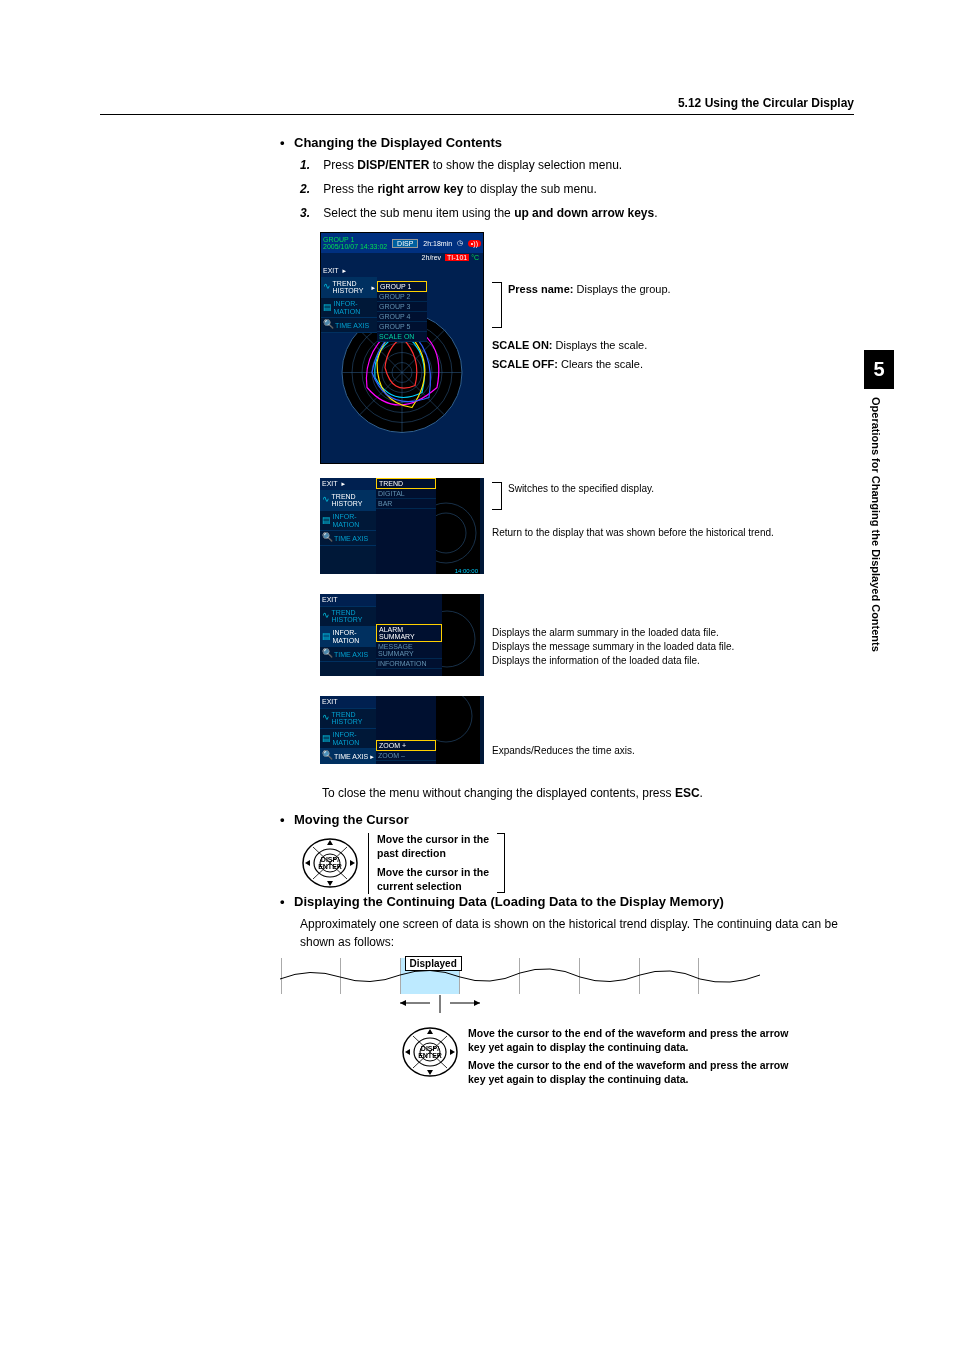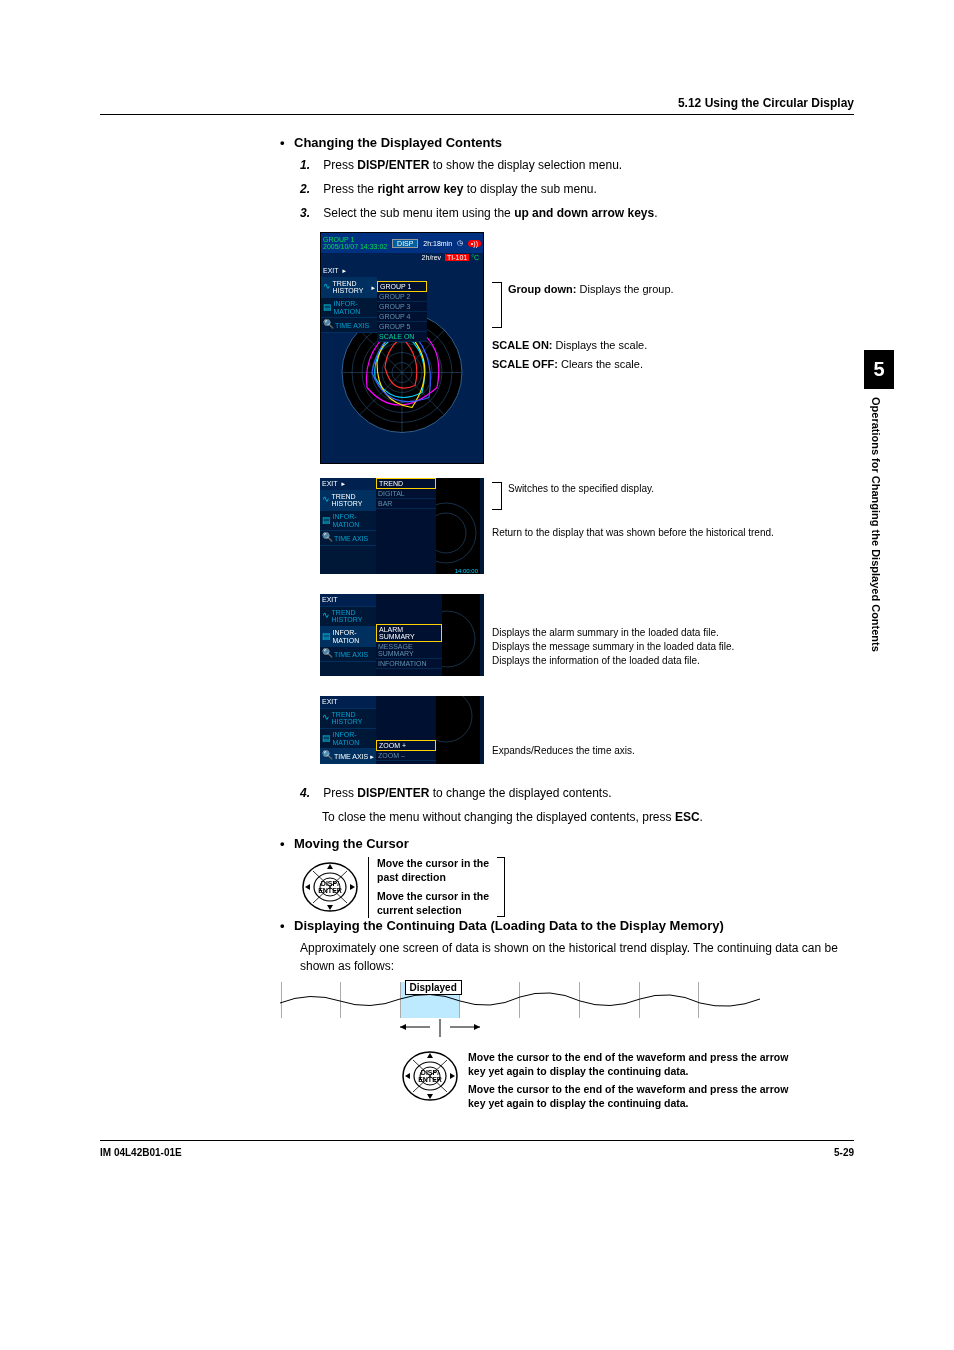--- a/index.html
+++ b/index.html
@@ -326,21 +326,21 @@
           <div class="shot-submenu-item">GROUP 4</div>
           <div class="shot-submenu-item">GROUP 5</div>
           <div class="shot-submenu-item" style="color:#00d0a0;">SCALE ON</div>
         </div>
       </div>
 
       <div class="annot-col" style="padding-top:50px;">
         <div class="corner">
           <span class="bracket" style="height:46px;"></span>
           <div>
-            <div class="annot-row"><span class="bold">Group down:</span><span> Displays the group.</span></div>
+            <div class="annot-row"><span class="bold">Press name:</span><span> Displays the group.</span></div>
           </div>
         </div>
         <div style="height:10px;"></div>
         <div class="annot-row"><span class="bold">SCALE ON:</span><span>   Displays the scale.</span></div>
         <div class="annot-row"><span class="bold">SCALE OFF:</span><span>  Clears the scale.</span></div>
       </div>
     </div>
   </div>
 
   <div class="figure-area">
@@ -452,24 +452,20 @@
               </svg>
           </div>
         </div>
       </div>
       <div class="annot-line" style="padding-top:48px;">
         <div>Expands/Reduces the time axis.</div>
       </div>
     </div>
   </div>
 
-  <div class="step">
-    <span class="num">4.</span>
-    <span>Press </span><span class="bold">DISP/ENTER</span><span> to change the displayed contents.</span>
-  </div>
   <div class="step" style="margin-left:222px;">
     <span>To close the menu without changing the displayed contents, press </span><span class="bold">ESC</span><span>.</span>
   </div>
 
   <div class="subsection" style="margin-top:10px;">
     <span class="bullet">•</span><span>Moving the Cursor</span>
   </div>
   <div class="cursor-block">
     <div class="disp-enter-pad">
       <svg viewBox="0 0 60 60">
@@ -541,17 +537,13 @@
           <line x1="13" y1="46" x2="47" y2="14" stroke="#000" stroke-width="0.8"></line>
         </svg>
       </div>
       <div style="max-width:330px;">
         <div class="wave-footnote">Move the cursor to the end of the waveform and press the arrow key yet again to display the continuing data.</div>
         <div class="wave-footnote">Move the cursor to the end of the waveform and press the arrow key yet again to display the continuing data.</div>
       </div>
     </div>
   </div>
 
-  <div class="footer">
-    <span>IM 04L42B01-01E</span>
-    <span>5-29</span>
-  </div>
 </div>
 
 </body></html>

